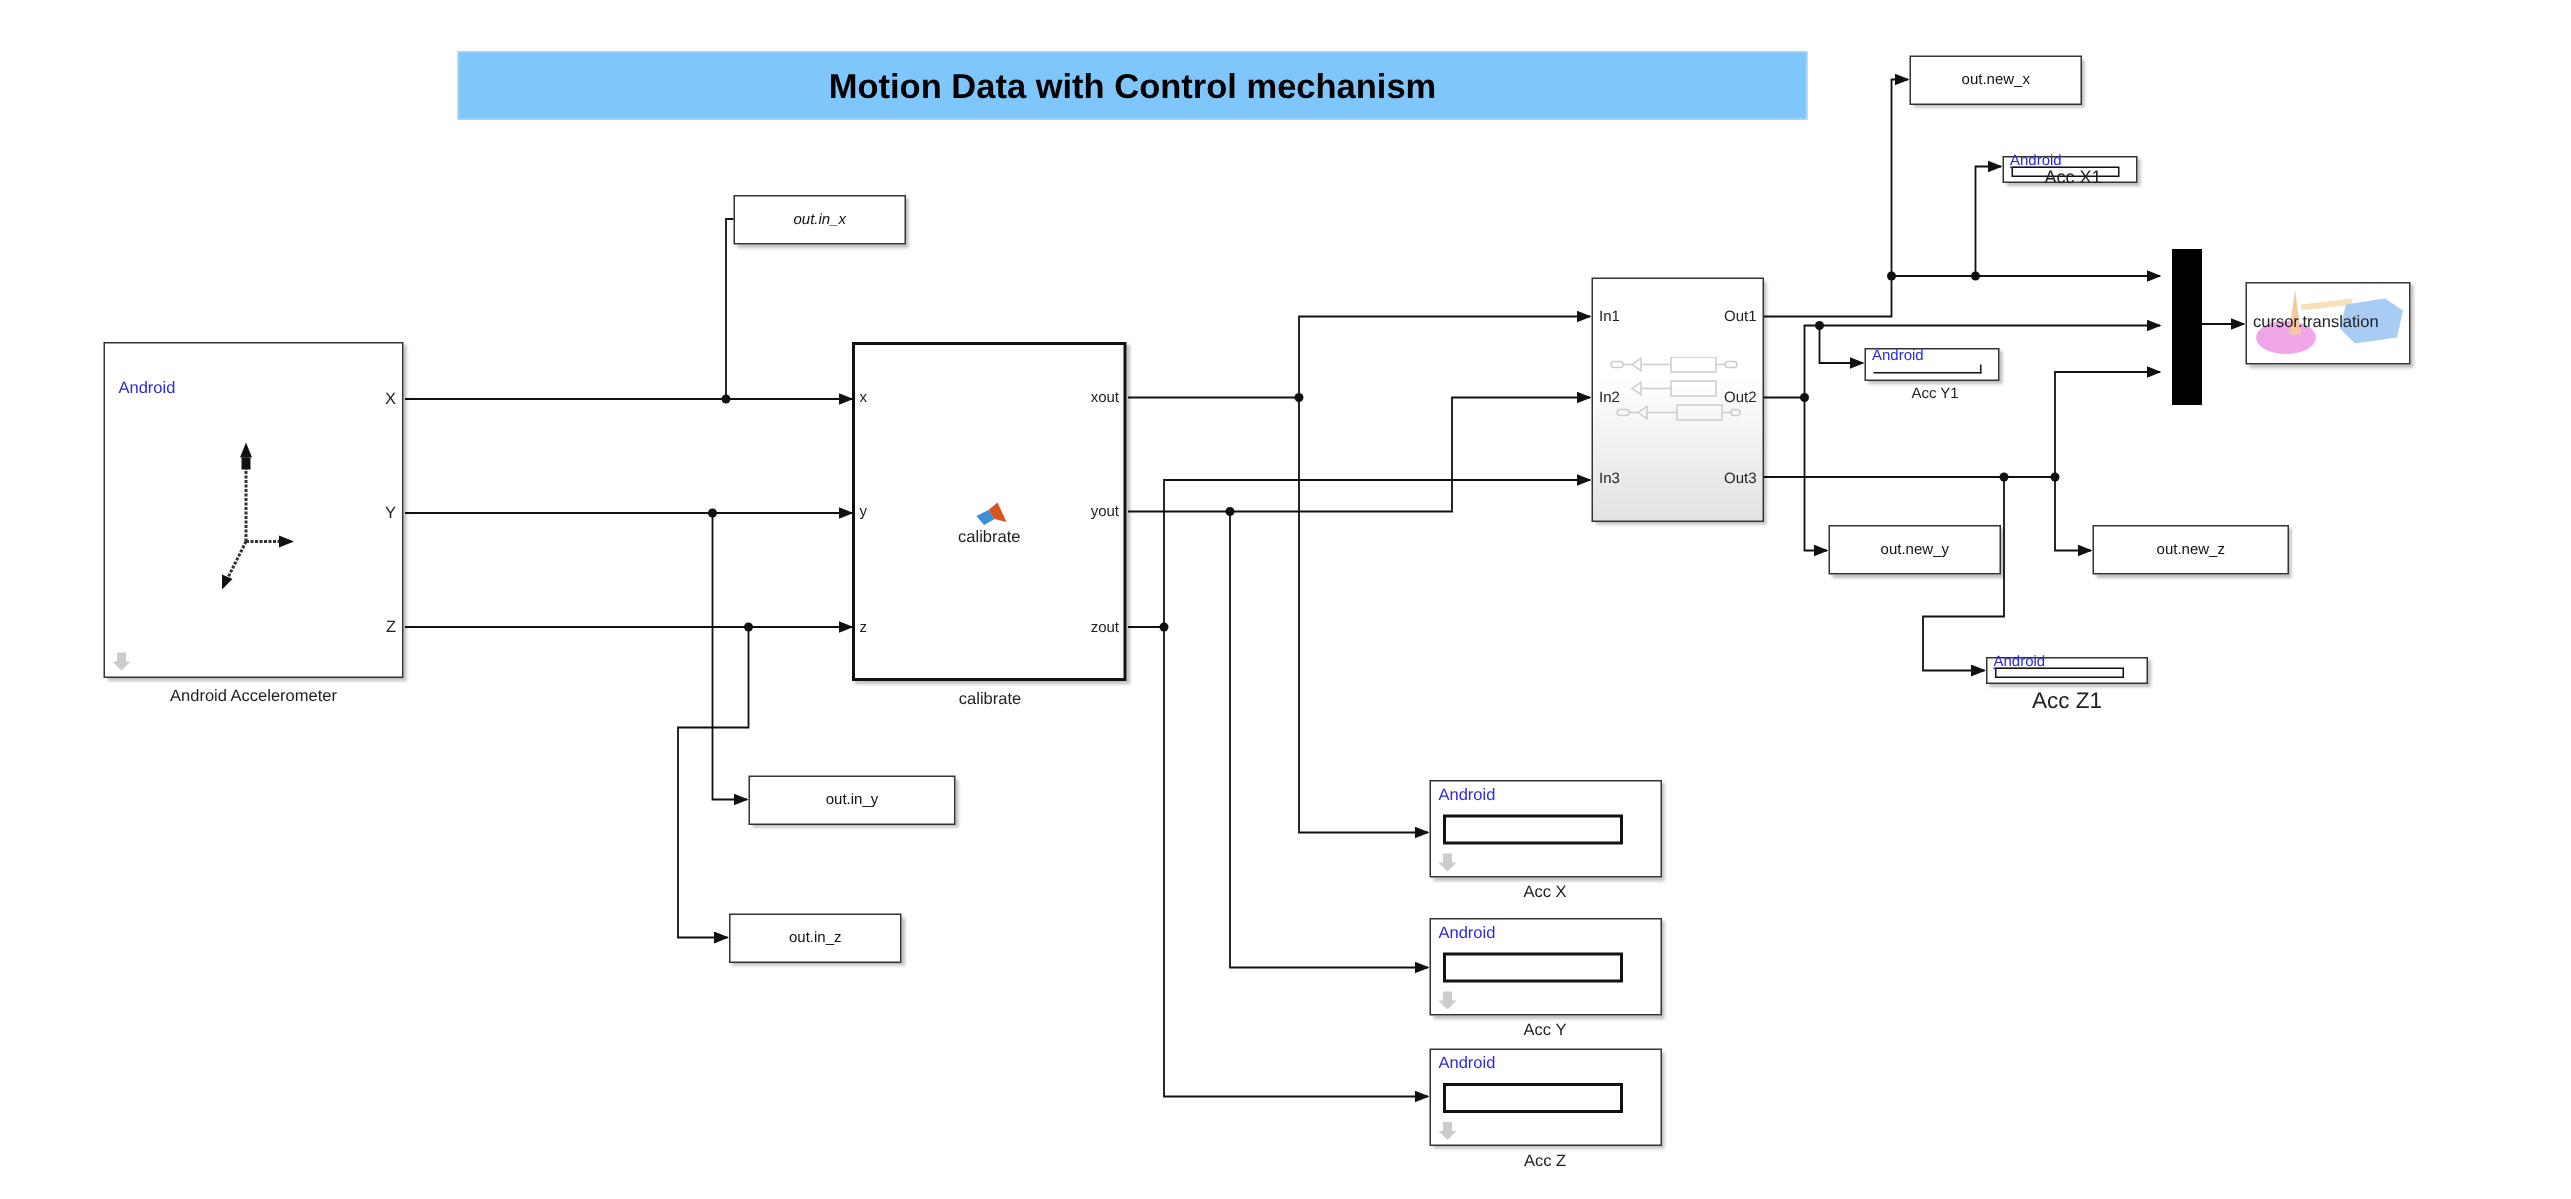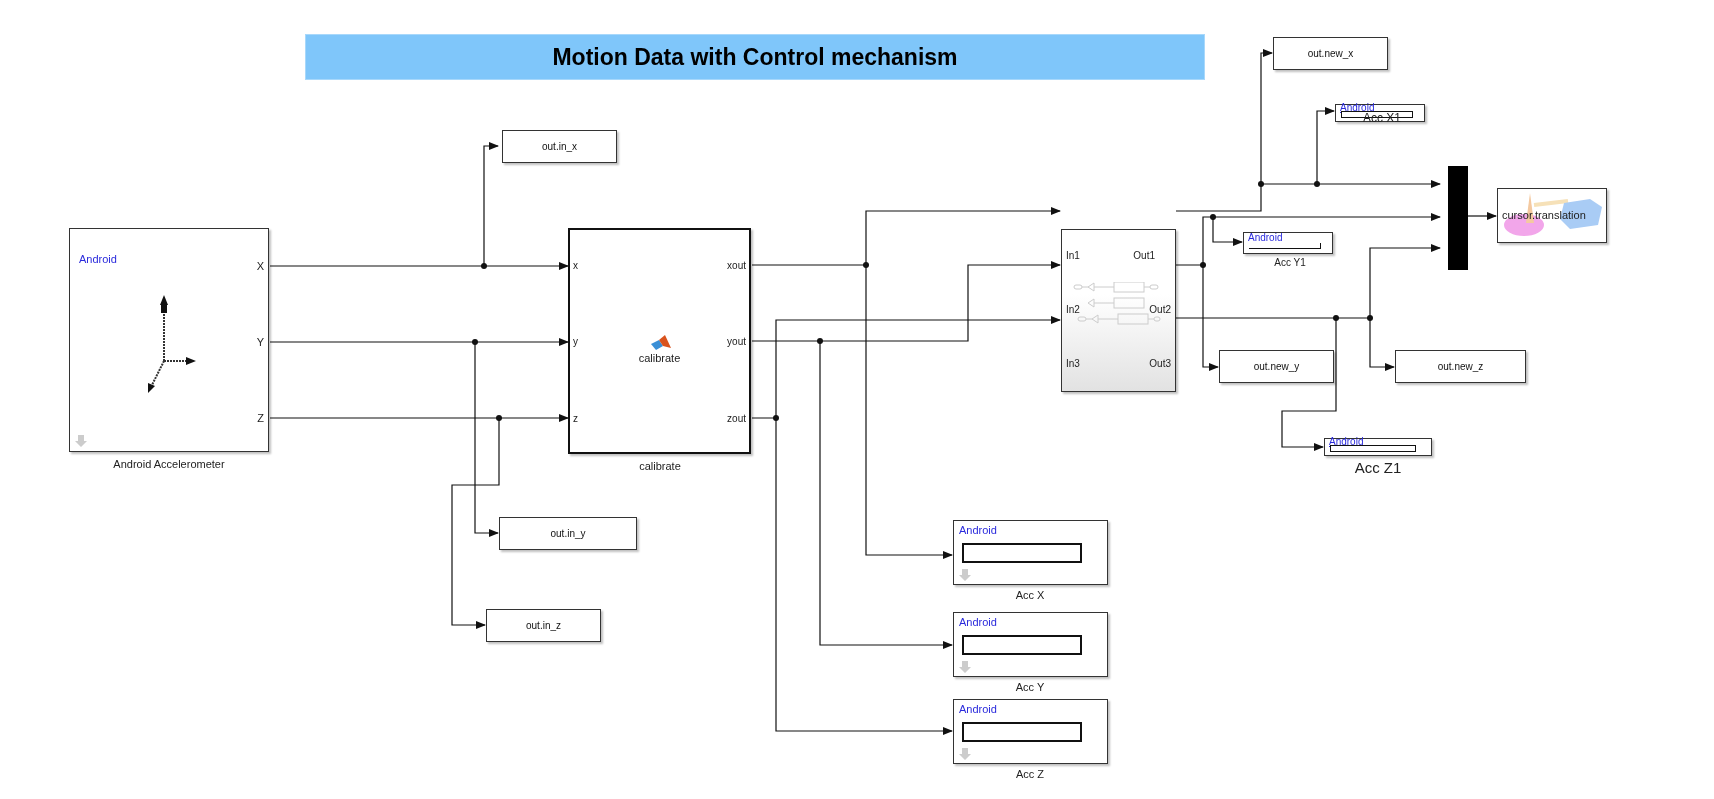--- a/index.html
+++ b/index.html
@@ -110,25 +110,25 @@
   <span class="port small" style="right:3px;top:106px;">yout</span>
   <span class="port small" style="right:3px;top:183px;">zout</span>
   <svg style="position:absolute;left:80px;top:104px;" width="22" height="18" viewBox="0 0 22 18">
     <path d="M1,10 L9,6 L13,12 L6,16 Z" fill="#3a8fd6"></path>
     <path d="M9,6 L15,1 L21,14 L13,12 Z" fill="#d9531e"></path>
   </svg>
   <span style="position:absolute;left:0;right:0;top:122px;text-align:center;font-size:11px;color:#222;">calibrate</span>
 </div>
 <div class="blk-cap" style="left:660px;top:460px;">calibrate</div>
 
-<div class="blk subsys" style="left:1061px;top:185px;width:115px;height:163px;margin-top:44px;">
+<div class="blk subsys" style="left:1061px;top:185px;width:115px;height:163px;">
   <span class="port small" style="left:4px;top:20px;">In1</span>
   <span class="port small" style="left:4px;top:74px;">In2</span>
   <span class="port small" style="left:4px;top:128px;">In3</span>
-  <span class="port small" style="right:20px;top:20px;">Out1</span>
+  <span class="port small" style="right:4px;top:20px;">Out1</span>
   <span class="port small" style="right:4px;top:74px;">Out2</span>
   <span class="port small" style="right:4px;top:128px;">Out3</span>
   <svg style="position:absolute;left:10px;top:52px;" width="90" height="52">
     <g stroke="#ccc" fill="none" stroke-width="1">
       <rect x="2" y="3" width="8" height="4" rx="2"></rect>
         <path d="M10,5 H16 L22,1 V9 L16,5"></path>
         <line x1="22" y1="5" x2="42" y2="5"></line>
         <rect x="42" y="0" width="30" height="10"></rect>
         <line x1="72" y1="5" x2="78" y2="5"></line>
         <rect x="78" y="3" width="8" height="4" rx="2"></rect>
@@ -138,21 +138,21 @@
       <rect x="6" y="35" width="8" height="4" rx="2"></rect>
         <path d="M14,37 H20 L26,33 V41 L20,37"></path>
         <line x1="26" y1="37" x2="46" y2="37"></line>
         <rect x="46" y="32" width="30" height="10"></rect>
         <line x1="76" y1="37" x2="82" y2="37"></line>
         <rect x="82" y="35" width="6" height="4" rx="2"></rect>
     </g>
   </svg>
 </div>
 
-<div class="blk todisp" style="left:502px;top:130px;width:115px;height:33px;">out.in_x</div>
+<div class="blk todisp" style="left:489px;top:130px;width:115px;height:33px;font-style:italic;">out.in_x</div>
 <div class="blk todisp" style="left:499px;top:517px;width:138px;height:33px;">out.in_y</div>
 <div class="blk todisp" style="left:486px;top:609px;width:115px;height:33px;">out.in_z</div>
 <div class="blk todisp" style="left:1273px;top:37px;width:115px;height:33px;">out.new_x</div>
 <div class="blk todisp" style="left:1219px;top:350px;width:115px;height:33px;">out.new_y</div>
 <div class="blk todisp" style="left:1395px;top:350px;width:131px;height:33px;">out.new_z</div>
 
 <div class="blk" style="left:953px;top:520px;width:155px;height:65px;">
   <span class="android" style="left:5px;top:3px;">Android</span>
   <div class="disp-box" style="left:8px;top:22px;width:120px;height:20px;"></div>
   <svg class="down-arrow" style="left:4px;bottom:2px;" viewBox="0 0 14 14">

